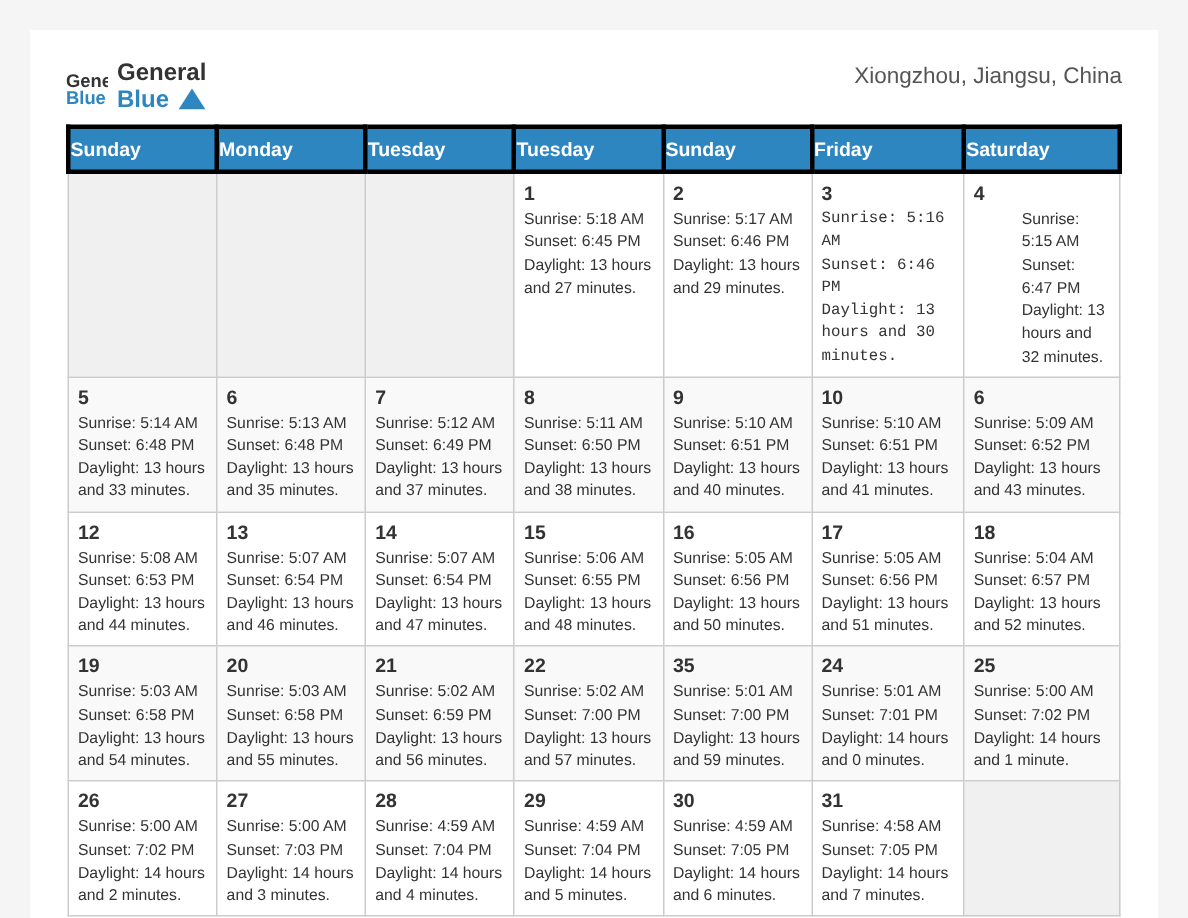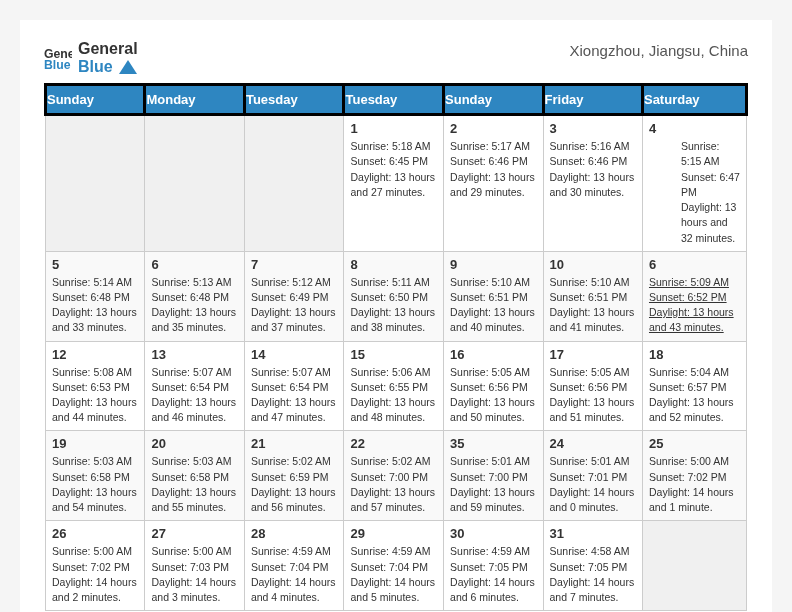--- a/index.html
+++ b/index.html
@@ -132,21 +132,21 @@
 Daylight: 13 hours and 27 minutes.</div>
           </td>
           <td>
             <div class="day-num">2</div>
             <div class="day-info" style="white-space: pre-line;">Sunrise: 5:17 AM
 Sunset: 6:46 PM
 Daylight: 13 hours and 29 minutes.</div>
           </td>
           <td>
             <div class="day-num">3</div>
-            <div class="day-info" style="white-space: pre-line;">Sunrise: 5:16 AM
+            <div class="day-info" style="white-space: pre-line; font-family: Liberation Mono, monospace;">Sunrise: 5:16 AM
 Sunset: 6:46 PM
 Daylight: 13 hours and 30 minutes.</div>
           </td>
           <td>
             <div class="day-num">4</div>
             <div class="day-info" style="white-space: pre-line; margin-left: 32px;">Sunrise: 5:15 AM
 Sunset: 6:47 PM
 Daylight: 13 hours and 32 minutes.</div>
           </td>
         </tr>
@@ -182,21 +182,21 @@
 Daylight: 13 hours and 40 minutes.</div>
           </td>
           <td>
             <div class="day-num">10</div>
             <div class="day-info" style="white-space: pre-line;">Sunrise: 5:10 AM
 Sunset: 6:51 PM
 Daylight: 13 hours and 41 minutes.</div>
           </td>
           <td>
             <div class="day-num">6</div>
-            <div class="day-info" style="white-space: pre-line; text-decoration: underline;">Sunrise: 5:09 AM
+            <div class="day-info" style="white-space: pre-line;">Sunrise: 5:09 AM
 Sunset: 6:52 PM
 Daylight: 13 hours and 43 minutes.</div>
           </td>
         </tr>
         <tr>
           <td>
             <div class="day-num">12</div>
             <div class="day-info" style="white-space: pre-line;">Sunrise: 5:08 AM
 Sunset: 6:53 PM
 Daylight: 13 hours and 44 minutes.</div>

